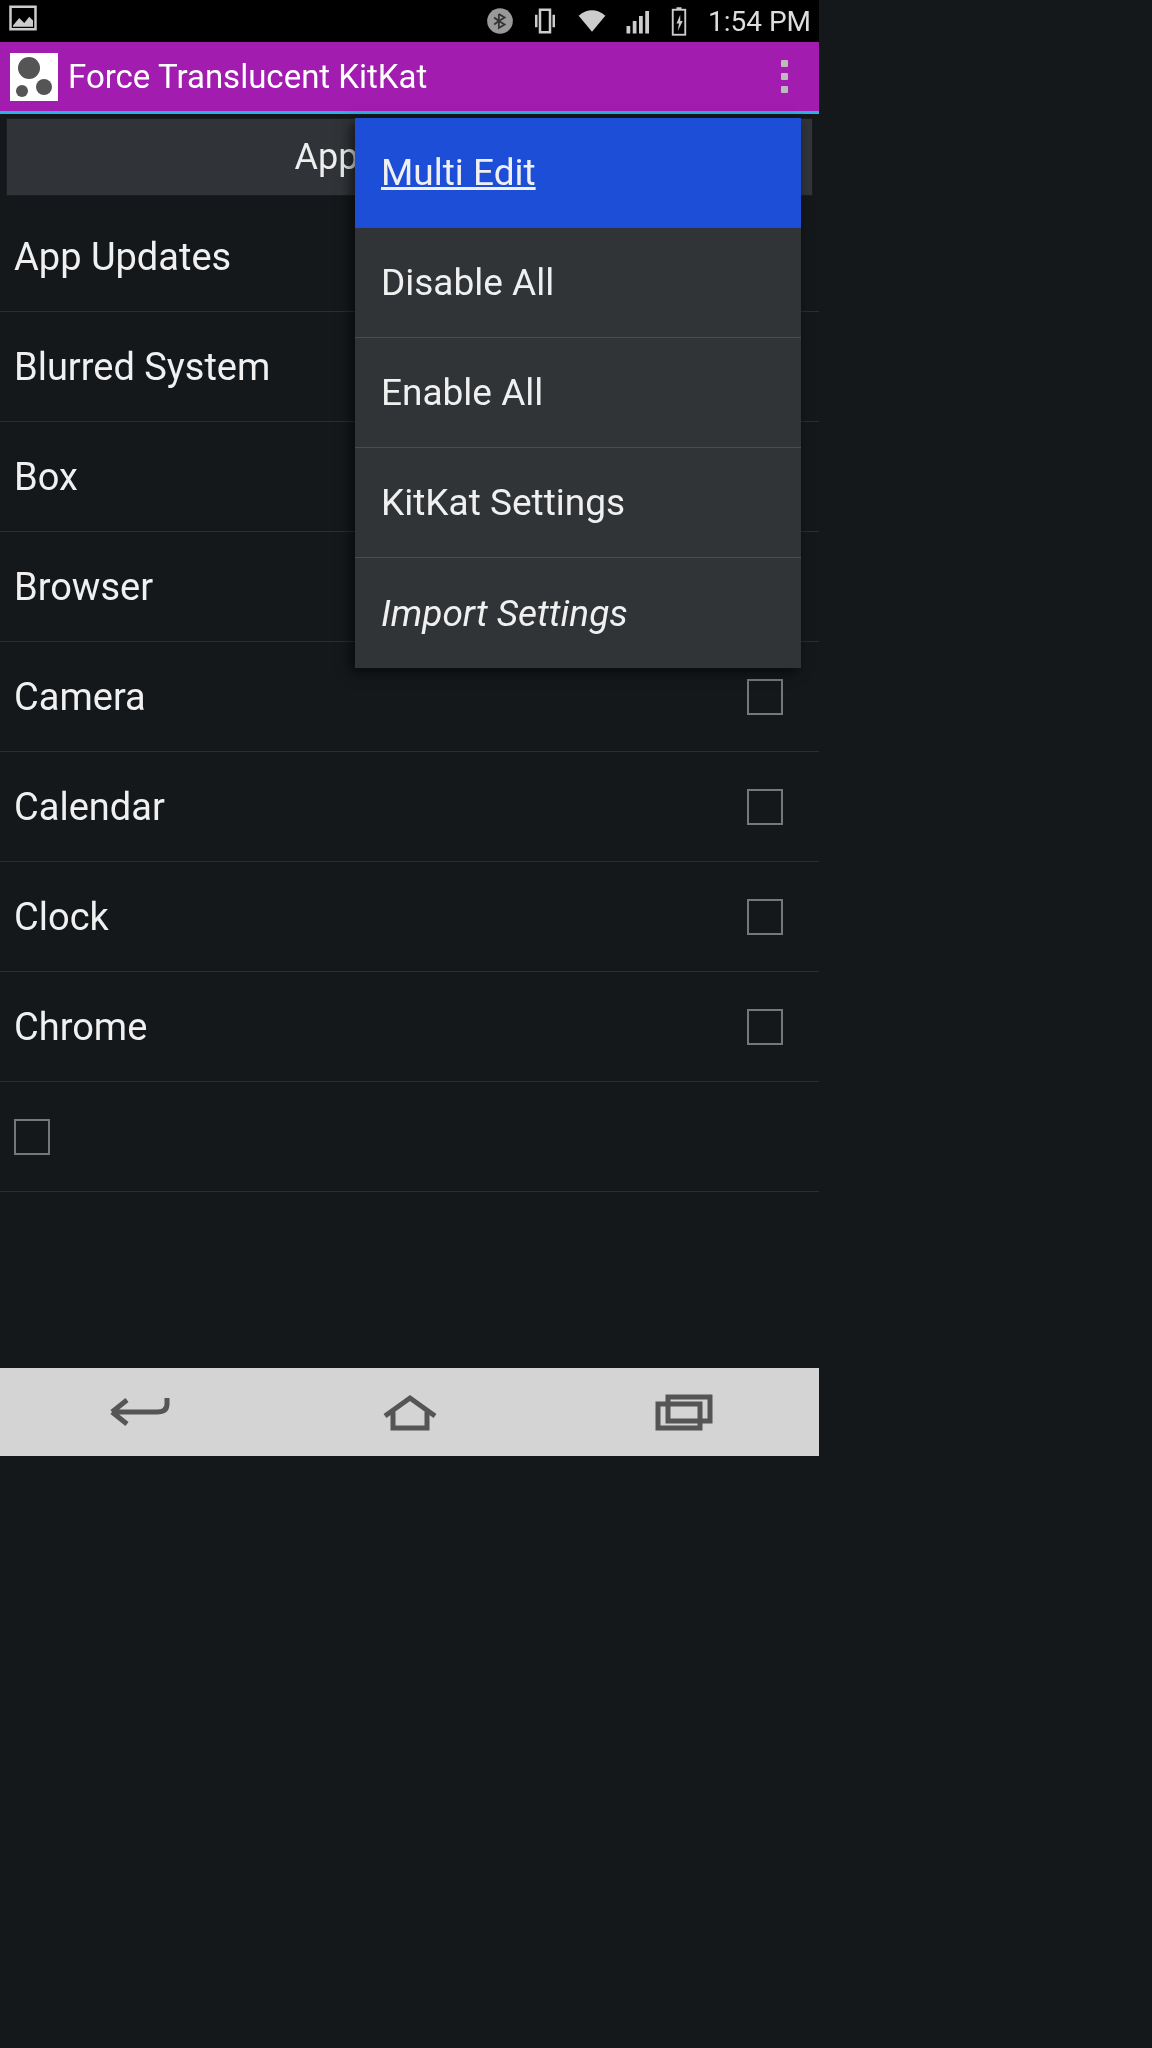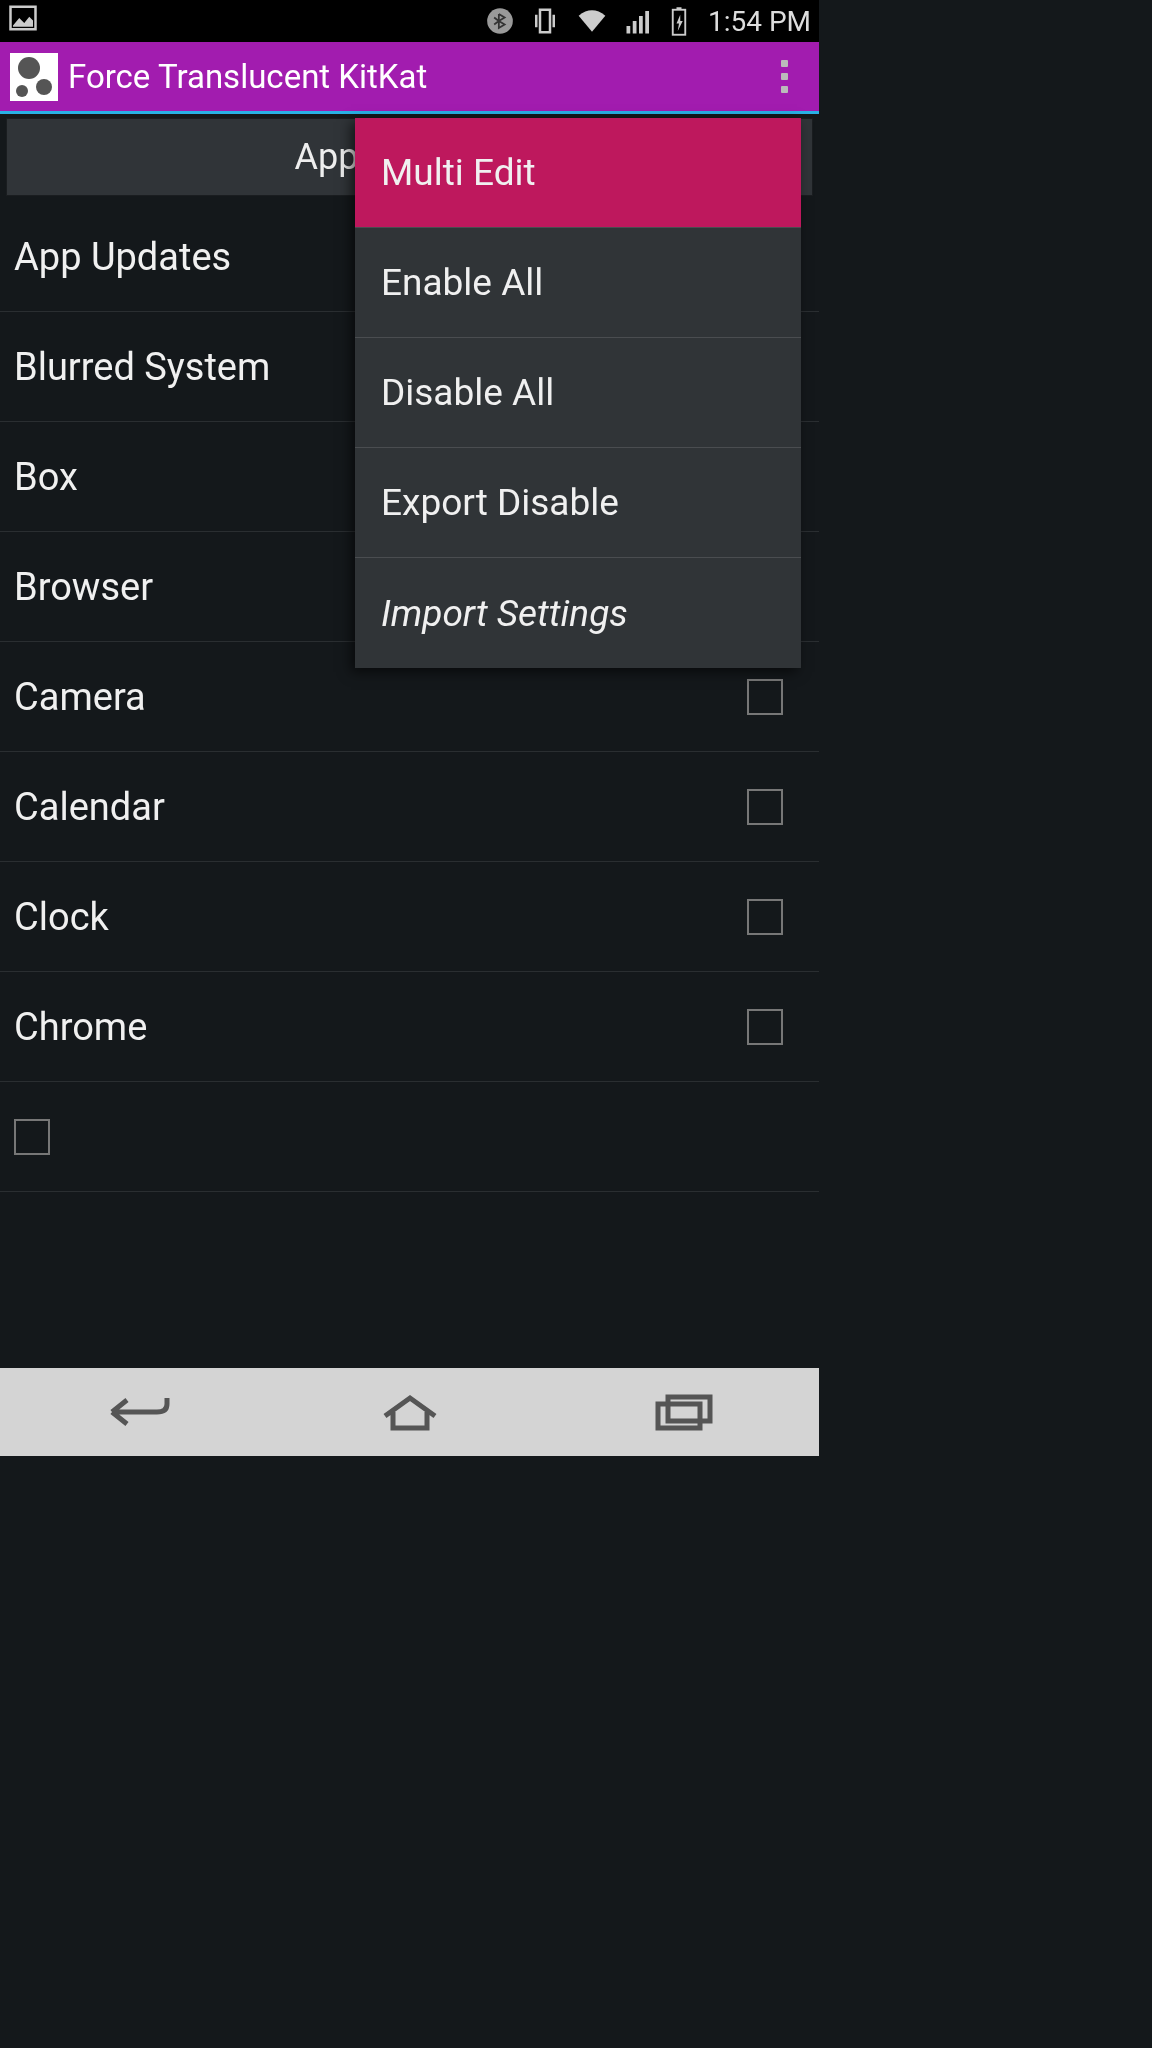--- a/index.html
+++ b/index.html
@@ -109,21 +109,21 @@
     .popup-item {
       height: 110px;
       display: flex;
       align-items: center;
       padding: 0 26px;
       font-size: 37px;
       color: #f0f0f0;
       border-bottom: 1px solid #4a4d50;
     }
     .popup-item:last-child { border-bottom: none; font-style: italic; }
-    .popup-item.active { background: #be185d; }
+    .popup-item.active { background: #1d4ed8; text-decoration: underline; }
 
     .nav-bar {
       position: absolute;
       bottom: 0; left: 0; right: 0;
       height: 88px;
       background: #d4d4d4;
       display: flex;
     }
     .nav-btn {
       flex: 1;
@@ -217,23 +217,23 @@
   <div class="row">
     <span class="label">Chrome</span>
     <span class="checkbox"></span>
   </div>
   <div class="row">
     <span class="checkbox"></span>
   </div>
 
   <div class="popup">
     <div class="popup-item active">Multi Edit</div>
+    <div class="popup-item">Disable All</div>
     <div class="popup-item">Enable All</div>
-    <div class="popup-item">Disable All</div>
-    <div class="popup-item">Export Disable</div>
+    <div class="popup-item">KitKat Settings</div>
     <div class="popup-item">Import Settings</div>
   </div>
 </div>
 
 <div class="nav-bar">
   <div class="nav-btn">
     <svg width="80" height="44" viewBox="0 0 80 44">
         <path d="M 15 22 L 30 10 M 15 22 L 30 34 M 15 22 L 60 22 Q 70 22 70 14 L 70 8"></path>
       </svg>
   </div>

